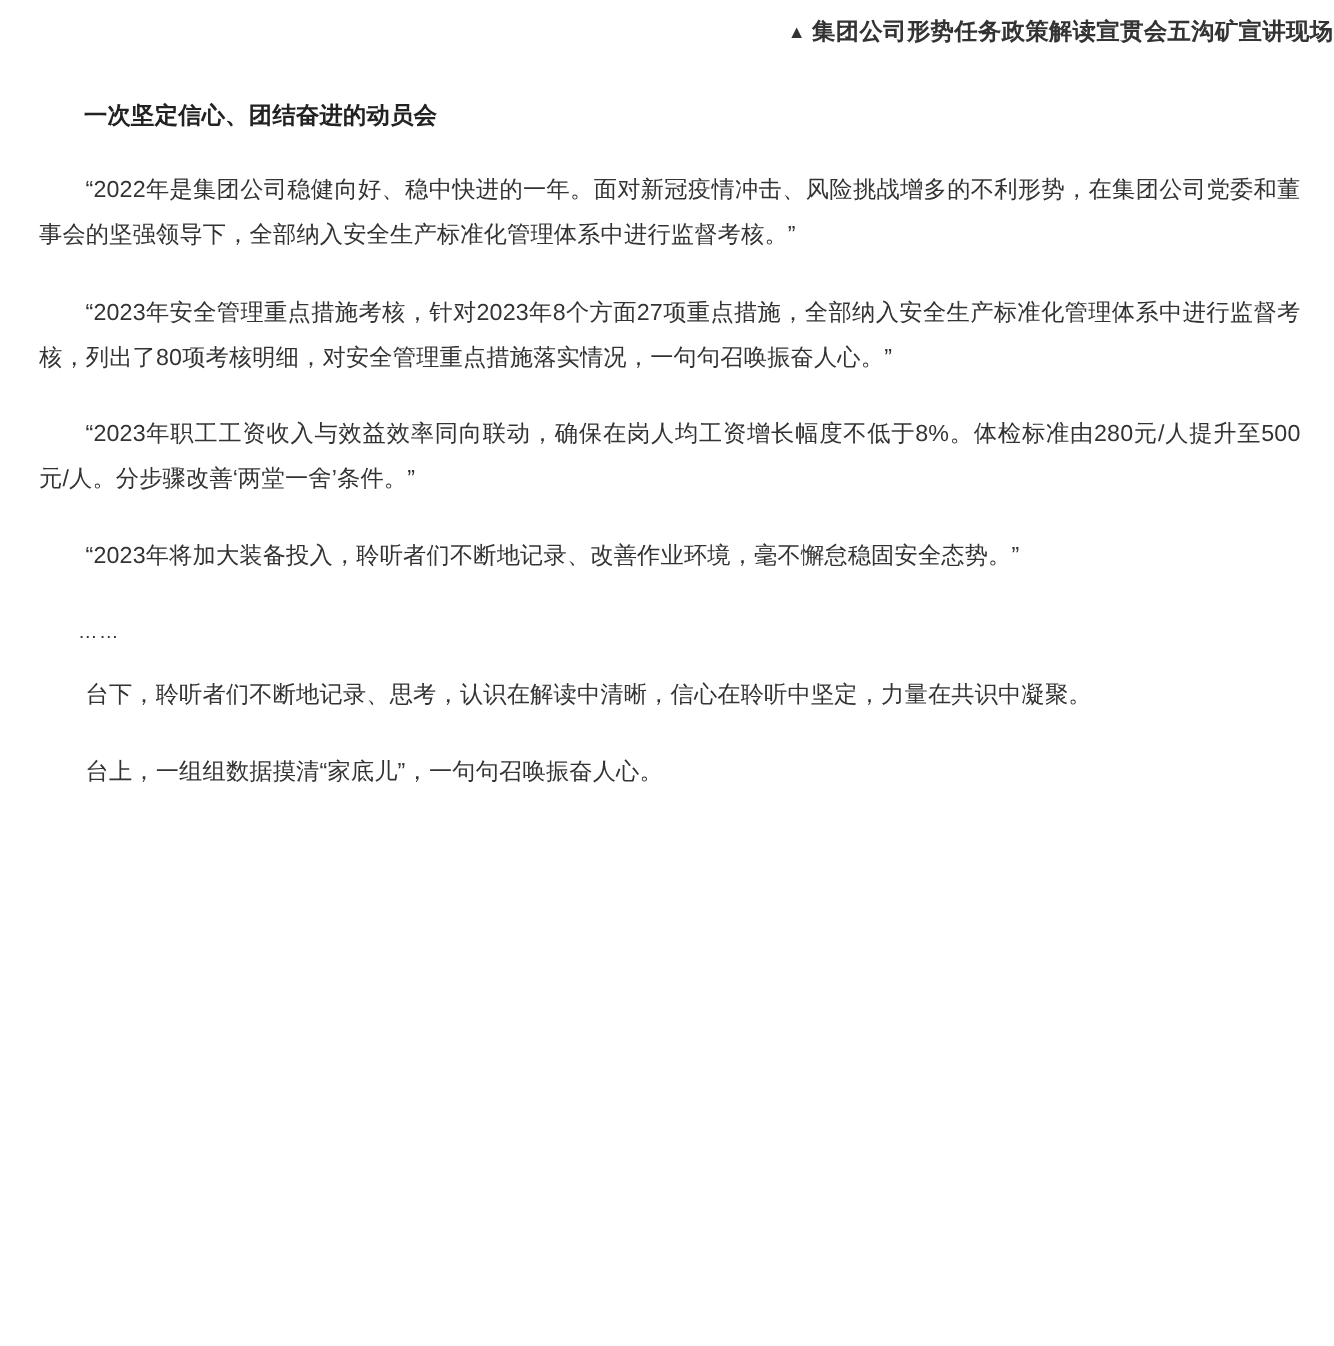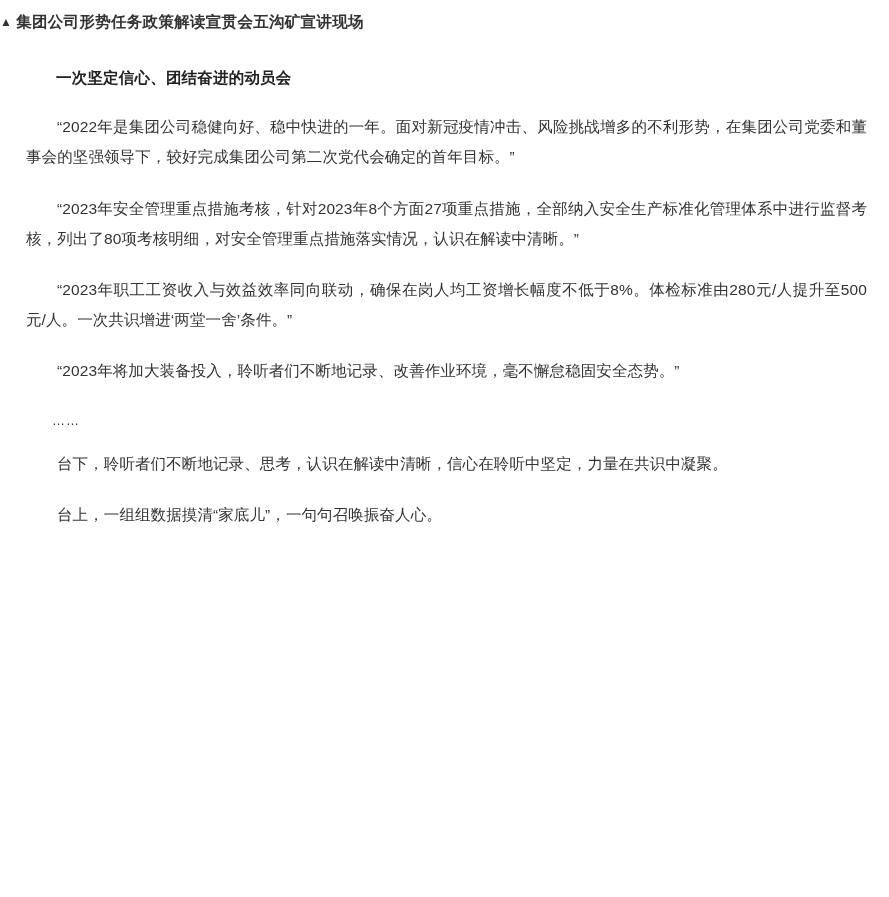--- a/index.html
+++ b/index.html
@@ -15,21 +15,21 @@
     overflow: hidden;
   }
   .page {
     width: 889px;
     height: 897px;
     box-sizing: border-box;
     padding: 0;
     position: relative;
   }
   .caption {
-    text-align: left;
+    text-align: right;
     font-size: 15.5px;
     font-weight: bold;
     color: #333333;
     letter-spacing: 0.3px;
     padding-top: 10px;
     line-height: 1.6;
   }
   .caption .tri {
     font-size: 12px;
     vertical-align: 1px;
@@ -72,23 +72,23 @@
 <div class="page">
 
   <div class="caption">
     <span class="tri">▲</span><span>集团公司形势任务政策解读宣贯会五沟矿宣讲现场</span>
   </div>
 
   <div class="content">
 
     <h3 class="subhead">一次坚定信心、团结奋进的动员会</h3>
 
-    <p class="para">“2022年是集团公司稳健向好、稳中快进的一年。面对新冠疫情冲击、风险挑战增多的不利形势，在集团公司党委和董事会的坚强领导下，较好完成集团公司第二次党代会确定的首年目标。”</p>
-    <p class="para">“2023年安全管理重点措施考核，针对2023年8个方面27项重点措施，全部纳入安全生产标准化管理体系中进行监督考核，列出了80项考核明细，对安全管理重点措施落实情况，认识在解读中清晰。”</p>
-    <p class="para">“2023年职工工资收入与效益效率同向联动，确保在岗人均工资增长幅度不低于8%。体检标准由280元/人提升至500元/人。一次共识增进‘两堂一舍’条件。”</p>
+    <p class="para">“2022年是集团公司稳健向好、稳中快进的一年。面对新冠疫情冲击、风险挑战增多的不利形势，在集团公司党委和董事会的坚强领导下，全部纳入安全生产标准化管理体系中进行监督考核。”</p>
+    <p class="para">“2023年安全管理重点措施考核，针对2023年8个方面27项重点措施，全部纳入安全生产标准化管理体系中进行监督考核，列出了80项考核明细，对安全管理重点措施落实情况，一句句召唤振奋人心。”</p>
+    <p class="para">“2023年职工工资收入与效益效率同向联动，确保在岗人均工资增长幅度不低于8%。体检标准由280元/人提升至500元/人。分步骤改善‘两堂一舍’条件。”</p>
     <p class="para">“2023年将加大装备投入，聆听者们不断地记录、改善作业环境，毫不懈怠稳固安全态势。”</p>
 
     <p class="ellipsis">……</p>
 
     <p class="para">台下，聆听者们不断地记录、思考，认识在解读中清晰，信心在聆听中坚定，力量在共识中凝聚。</p>
     <p class="para">台上，一组组数据摸清“家底儿”，一句句召唤振奋人心。</p>
 
 
 
   </div>

